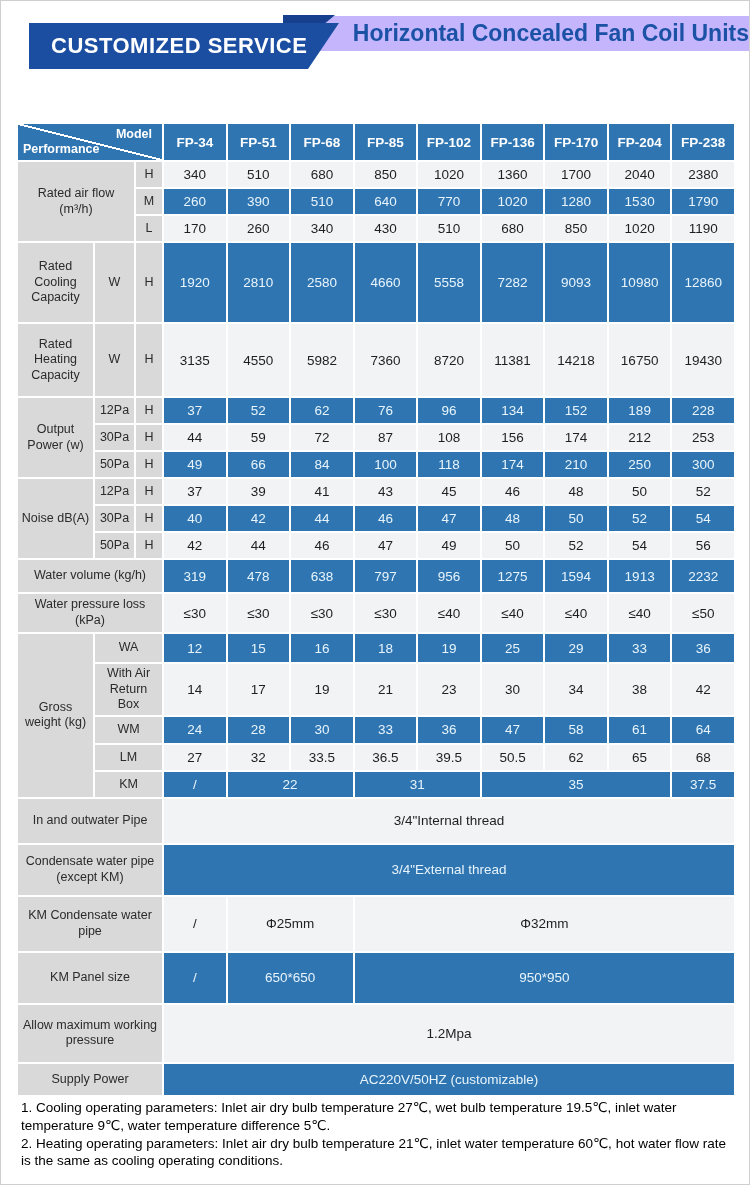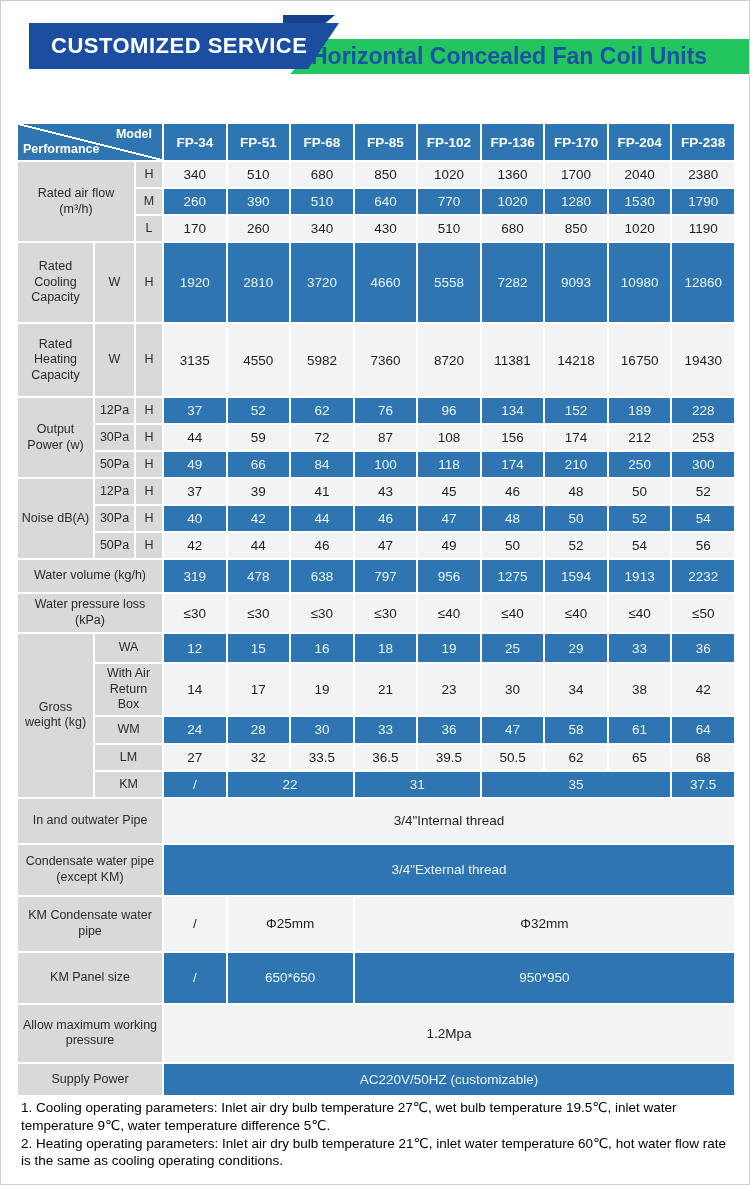--- a/index.html
+++ b/index.html
@@ -1,22 +1,22 @@
 <!DOCTYPE html>
 <html><head>
 <meta charset="utf-8">
 <style>
   * { margin:0; padding:0; box-sizing:border-box; }
   body { background:#ffffff; font-family:"Liberation Sans","DejaVu Sans",sans-serif; }
   .page { position:relative; width:750px; height:1185px; background:#fff; border:1px solid #cfcfcf; overflow:hidden; margin:0 auto; }
 
   
-  .gray-strip { position:absolute; top:38px; left:280px; right:0; height:35px; background:#22c55e;
+  .gray-strip { position:absolute; top:15px; left:280px; right:0; height:35px; background:#c4b5fd;
     clip-path:polygon(8% 0, 100% 0, 100% 100%, 2% 100%);
-    display:flex; align-items:center; justify-content:flex-start; }
+    display:flex; align-items:center; justify-content:flex-end; }
   .gray-strip .strip-title { font-size:23px; font-weight:bold; color:#1b52a5; padding-left:30px; }
   .navy-wedge { position:absolute; top:14px; left:282px; width:52px; height:24px; background:#16408e;
     clip-path:polygon(0 0, 100% 0, 45% 100%, 0 100%); }
   .ribbon { position:absolute; top:22px; left:0; width:310px; height:46px; background:#1b4da1;
     clip-path:polygon(0 0, 100% 0, 90% 100%, 0 100%);
     display:flex; align-items:center;margin-left:28px; }
   .ribbon .ribbon-text { color:#ffffff; font-size:22px; font-weight:bold; padding-left:22px; letter-spacing:.5px; white-space:nowrap; }
 
   .intro { position:absolute; top:86px; left:20px; width:715px; font-size:19px; font-weight:bold; color:#050505; }
 
@@ -125,21 +125,21 @@
           <td>1020</td>
           <td>1190</td>
         </tr>
 
       <tr class="rh-cool blue">
         <td class="lbl">Rated Cooling Capacity</td>
         <td class="lbl">W</td>
         <td class="lbl">H</td>
       <td>1920</td>
           <td>2810</td>
-          <td>3720</td>
+          <td>2580</td>
           <td>4660</td>
           <td>5558</td>
           <td>7282</td>
           <td>9093</td>
           <td>10980</td>
           <td>12860</td>
         </tr>
       <tr class="rh-heat light">
         <td class="lbl">Rated Heating Capacity</td>
         <td class="lbl">W</td>

